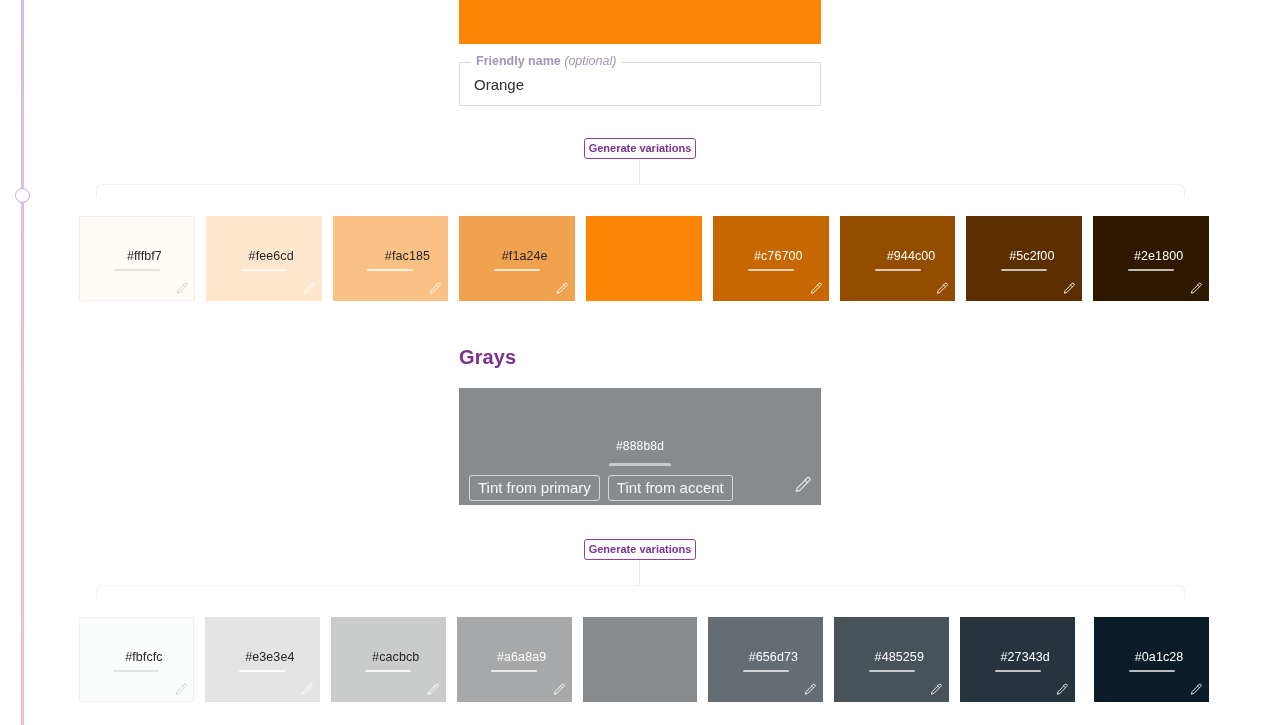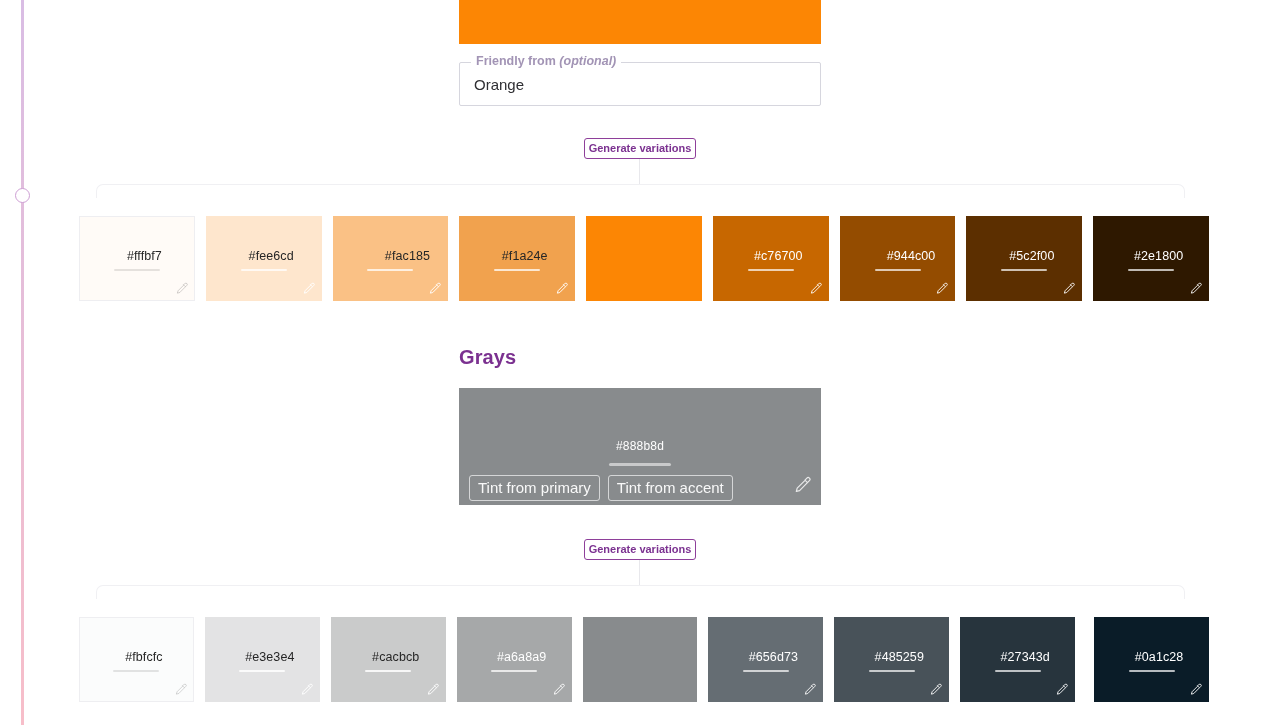--- a/index.html
+++ b/index.html
@@ -133,21 +133,21 @@
     left: 11px;
     top: -9px;
     background: #ffffff;
     padding: 0 5px;
     font-size: 12.5px;
     color: #a294b5;
     font-weight: 700;
     white-space: nowrap;
   }
   .field-legend em {
-    font-weight: 700;
+    font-weight: 400;
     font-style: italic;
     color: #a294b5;
     margin-top: 8px;
   }
   .field-input {
     position: absolute;
     left: 12px; top: 0;
     width: 338px; height: 42px;
     border: 0; outline: 0;
     background: transparent;
@@ -268,21 +268,21 @@
   <div class="stage">
 
     <div class="color-card primary-card" style="background: rgb(252, 134, 4);">
       
       
       
     </div>
 
     <div class="field">
       <span class="field-legend">
-        <span>Friendly from</span>
+        <span>Friendly name</span>
         <em>(optional)</em>
       </span>
       <input class="field-input" type="text" value="Orange" style="">
     </div>
 
     <button class="gen-btn primary-gen">Generate variations</button>
     <div class="stem primary-stem"></div>
     <div class="branch primary-branch"></div>
 
     <div class="swatch-row primary-row">

